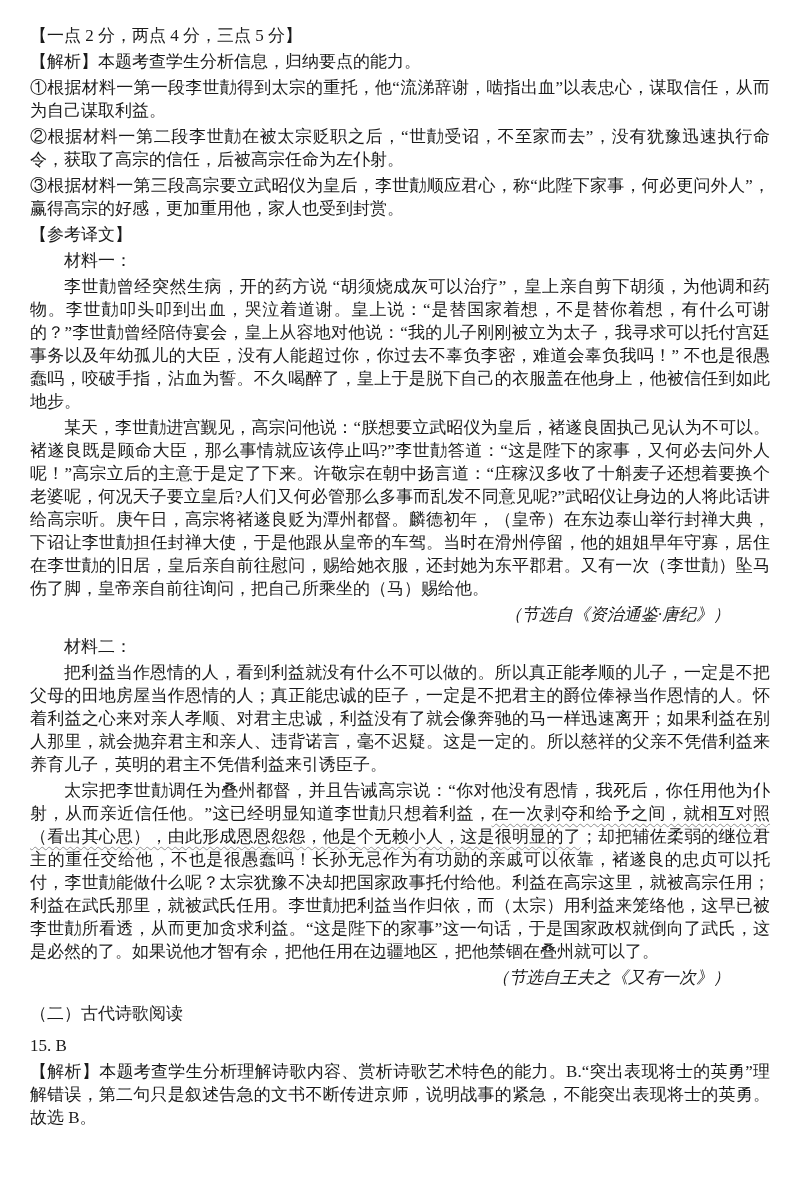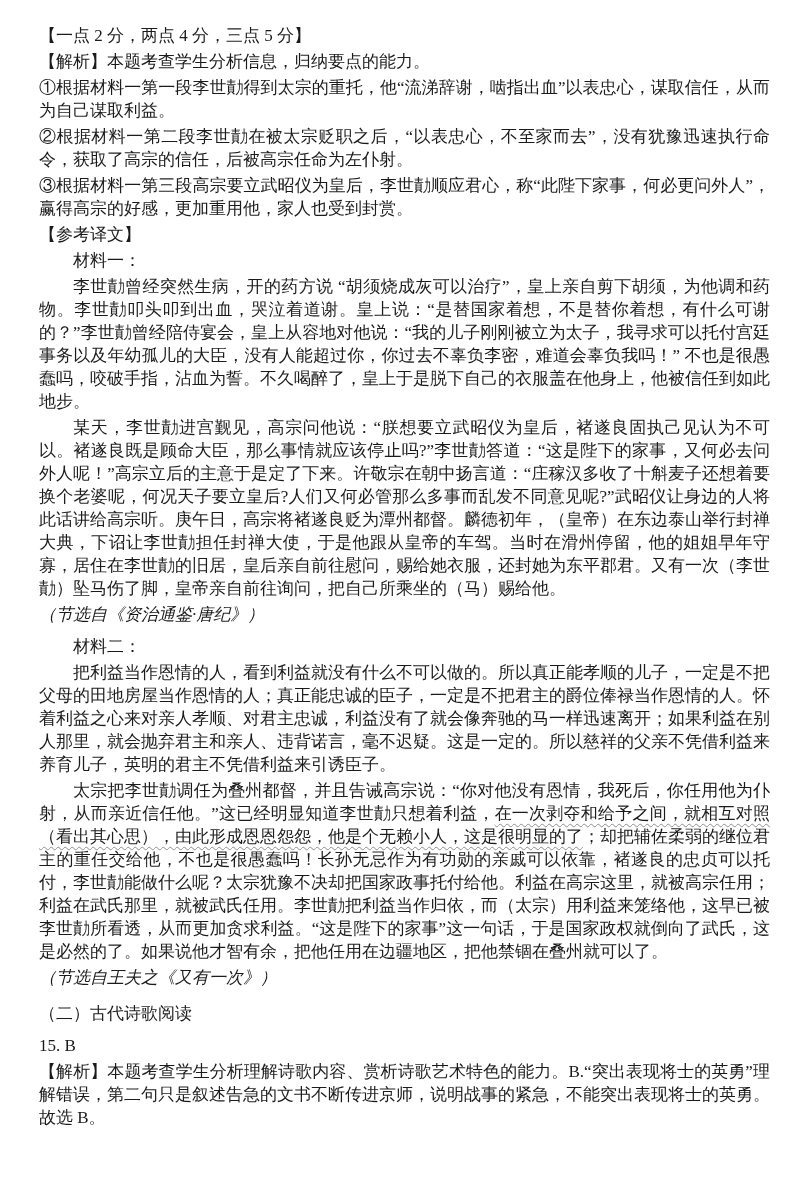--- a/index.html
+++ b/index.html
@@ -8,31 +8,32 @@
     width: 800px;
     height: 1181px;
     box-sizing: border-box;
     background: #ffffff;
     color: #1b1b1b;
     padding: 24px 30px 0 30px;
     overflow: hidden;
     font-family: "Liberation Serif", "DejaVu Serif", serif;
   }
   p {
-    margin: 0 0 3px 9px;
+    margin: 0 0 3px 0;
     font-size: 17px;
     line-height: 23px;
     text-align: justify;
     letter-spacing: 0;
   }
   .ti2 { text-indent: 2em; }          
   .kai {                               
     font-family: "Liberation Serif", "DejaVu Serif", serif;
   }
   .src {
+    text-align: right;
     padding-right: 40px;
     font-style: italic;
   }
   .gap-sm { height: 6px; }
   .gap-md { height: 10px; }
   .wavy {
     text-decoration: underline;
     text-decoration-style: wavy;
     text-decoration-color: #8f8f8f;
     text-decoration-thickness: 1px;
@@ -41,21 +42,21 @@
 </style>
 </head>
 <body>
 
 <div class="page">
 
   <p>【一点 2 分，两点 4 分，三点 5 分】</p>
 
   <p>【解析】本题考查学生分析信息，归纳要点的能力。</p>
   <p>①根据材料一第一段李世勣得到太宗的重托，他“流涕辞谢，啮指出血”以表忠心，谋取信任，从而为自己谋取利益。</p>
-  <p>②根据材料一第二段李世勣在被太宗贬职之后，“以表忠心，不至家而去”，没有犹豫迅速执行命令，获取了高宗的信任，后被高宗任命为左仆射。</p>
+  <p>②根据材料一第二段李世勣在被太宗贬职之后，“世勣受诏，不至家而去”，没有犹豫迅速执行命令，获取了高宗的信任，后被高宗任命为左仆射。</p>
   <p>③根据材料一第三段高宗要立武昭仪为皇后，李世勣顺应君心，称“此陛下家事，何必更问外人”，赢得高宗的好感，更加重用他，家人也受到封赏。</p>
 
   <p>【参考译文】</p>
 
   <p class="ti2 kai">材料一：</p>
   <p class="ti2 kai">李世勣曾经突然生病，开的药方说 “胡须烧成灰可以治疗”，皇上亲自剪下胡须，为他调和药物。李世勣叩头叩到出血，哭泣着道谢。皇上说：“是替国家着想，不是替你着想，有什么可谢的？”李世勣曾经陪侍宴会，皇上从容地对他说：“我的儿子刚刚被立为太子，我寻求可以托付宫廷事务以及年幼孤儿的大臣，没有人能超过你，你过去不辜负李密，难道会辜负我吗！” 不也是很愚蠢吗，咬破手指，沾血为誓。不久喝醉了，皇上于是脱下自己的衣服盖在他身上，他被信任到如此地步。</p>
   <p class="ti2 kai">某天，李世勣进宫觐见，高宗问他说：“朕想要立武昭仪为皇后，褚遂良固执己见认为不可以。褚遂良既是顾命大臣，那么事情就应该停止吗?”李世勣答道：“这是陛下的家事，又何必去问外人呢！”高宗立后的主意于是定了下来。许敬宗在朝中扬言道：“庄稼汉多收了十斛麦子还想着要换个老婆呢，何况天子要立皇后?人们又何必管那么多事而乱发不同意见呢?”武昭仪让身边的人将此话讲给高宗听。庚午日，高宗将褚遂良贬为潭州都督。麟德初年，（皇帝）在东边泰山举行封禅大典，下诏让李世勣担任封禅大使，于是他跟从皇帝的车驾。当时在滑州停留，他的姐姐早年守寡，居住在李世勣的旧居，皇后亲自前往慰问，赐给她衣服，还封她为东平郡君。又有一次（李世勣）坠马伤了脚，皇帝亲自前往询问，把自己所乘坐的（马）赐给他。</p>
   <p class="src kai">（节选自《资治通鉴·唐纪》）</p>
 
   <div class="gap-sm"></div>

